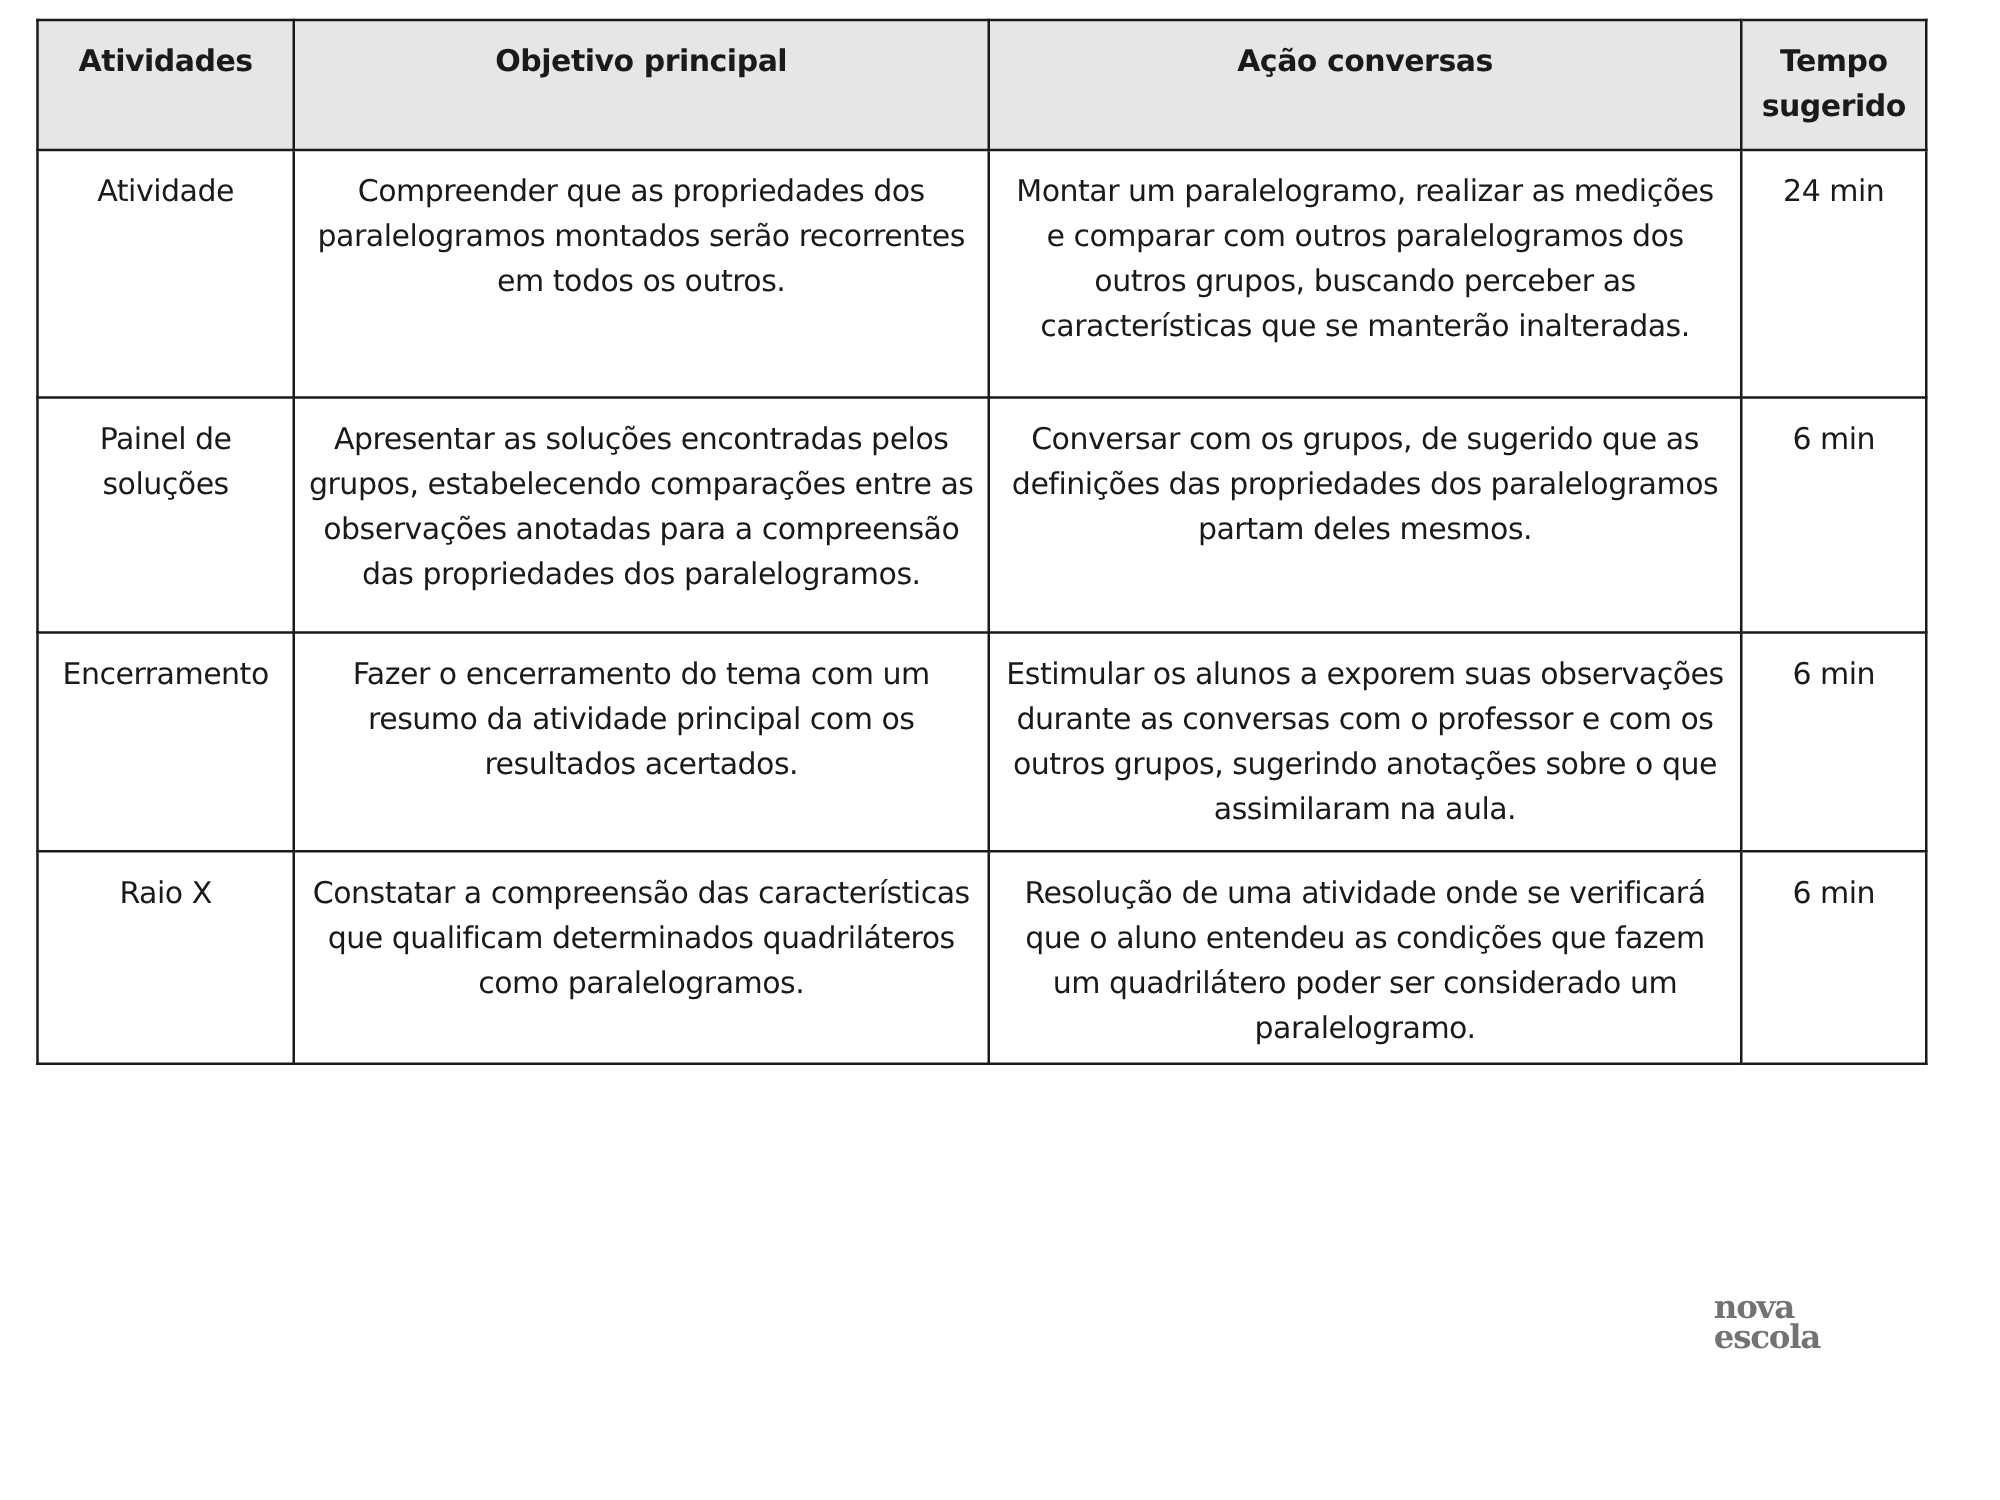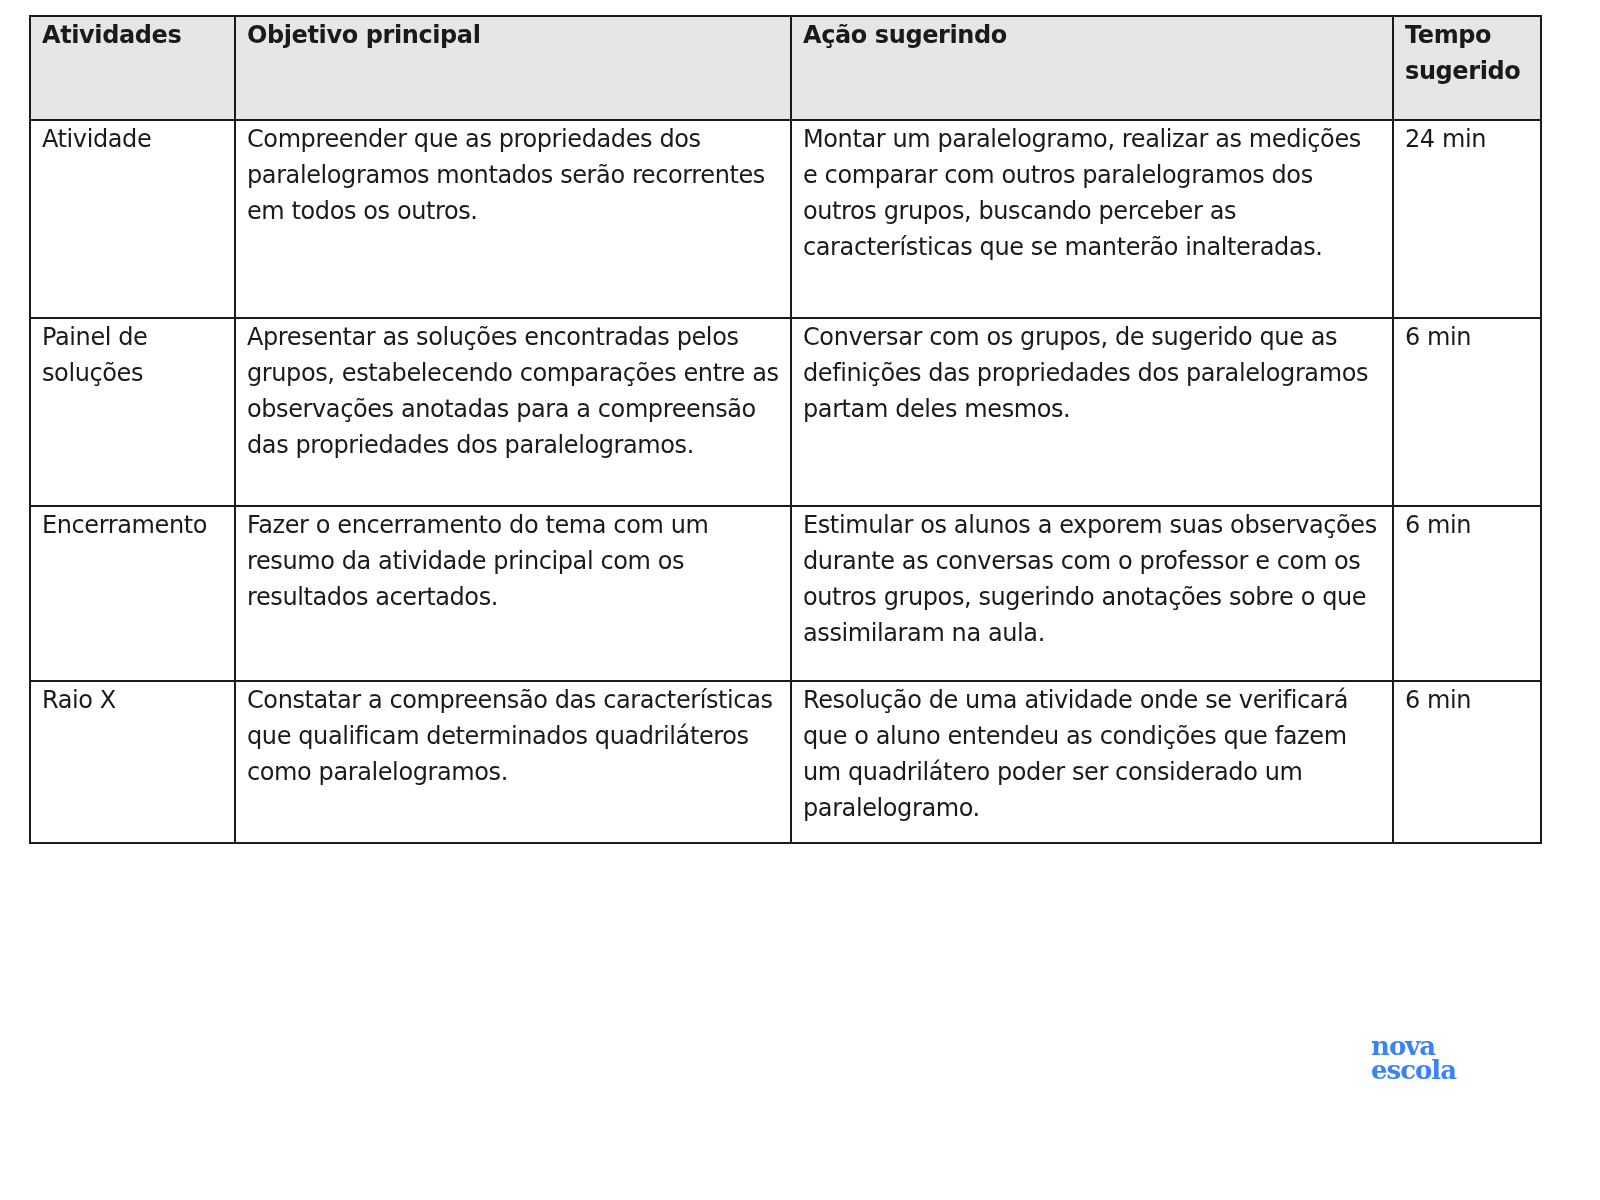--- a/index.html
+++ b/index.html
@@ -1,45 +1,45 @@
 <!DOCTYPE html>
 <html><head>
 <meta charset="utf-8">
 <style>
   html, body { margin:0; padding:0; background:#ffffff; }
   body { width:1600px; height:1200px; position:relative; overflow:hidden;
          font-family:"DejaVu Sans", "Liberation Sans", sans-serif; color:#1a1a1a; }
   table.plan { position:absolute; left:29px; top:15px; width:1511px;
          border-collapse:collapse; table-layout:fixed; }
   table.plan td, table.plan th { border:2px solid #1a1a1a; vertical-align:top;
-         padding:0 11px 10px 11px; font-size:24px; line-height:36px; text-align:left;
+         padding:14px 11px 10px 11px; font-size:24px; line-height:36px; text-align:center;
          letter-spacing:-0.4px; }
   table.plan th { background:#e6e6e6; font-weight:bold; }
   col.c1 { width:205px; } col.c2 { width:556px; } col.c3 { width:602px; } col.c4 { width:148px; }
   tr.h-head { height:104px; } tr.h1 { height:139px; } tr.h2 { height:198px; }
   tr.h3 { height:188px; } tr.h4 { height:175px; } tr.h5 { height:162px; }
   .logo { position:absolute; left:1371px; top:1034px; font-family:"DejaVu Serif", serif;
-          font-weight:bold; color:#3b82f6; font-size:26px; line-height:24px; letter-spacing:-1px; }
+          font-weight:bold; color:#737373; font-size:26px; line-height:24px; letter-spacing:-1px; }
   .logo span { display:block; }
 </style>
 </head>
 <body>
 
 <table class="plan">
   <colgroup>
       <col class="c1">
       <col class="c2">
       <col class="c3">
       <col class="c4">
     </colgroup>
   <thead>
     <tr class="h-head">
       <th>Atividades</th>
       <th>Objetivo principal</th>
-      <th>Ação sugerindo</th>
+      <th>Ação conversas</th>
       <th>Tempo sugerido</th>
     </tr>
   </thead>
   <tbody>
     <tr class="h2">
       <td>Atividade</td>
       <td>Compreender que as propriedades dos paralelogramos montados serão recorrentes em todos os outros.</td>
       <td>Montar um paralelogramo, realizar as medições e comparar com outros paralelogramos dos outros grupos, buscando perceber as características que se manterão inalteradas.</td>
       <td>24 min</td>
     </tr>

